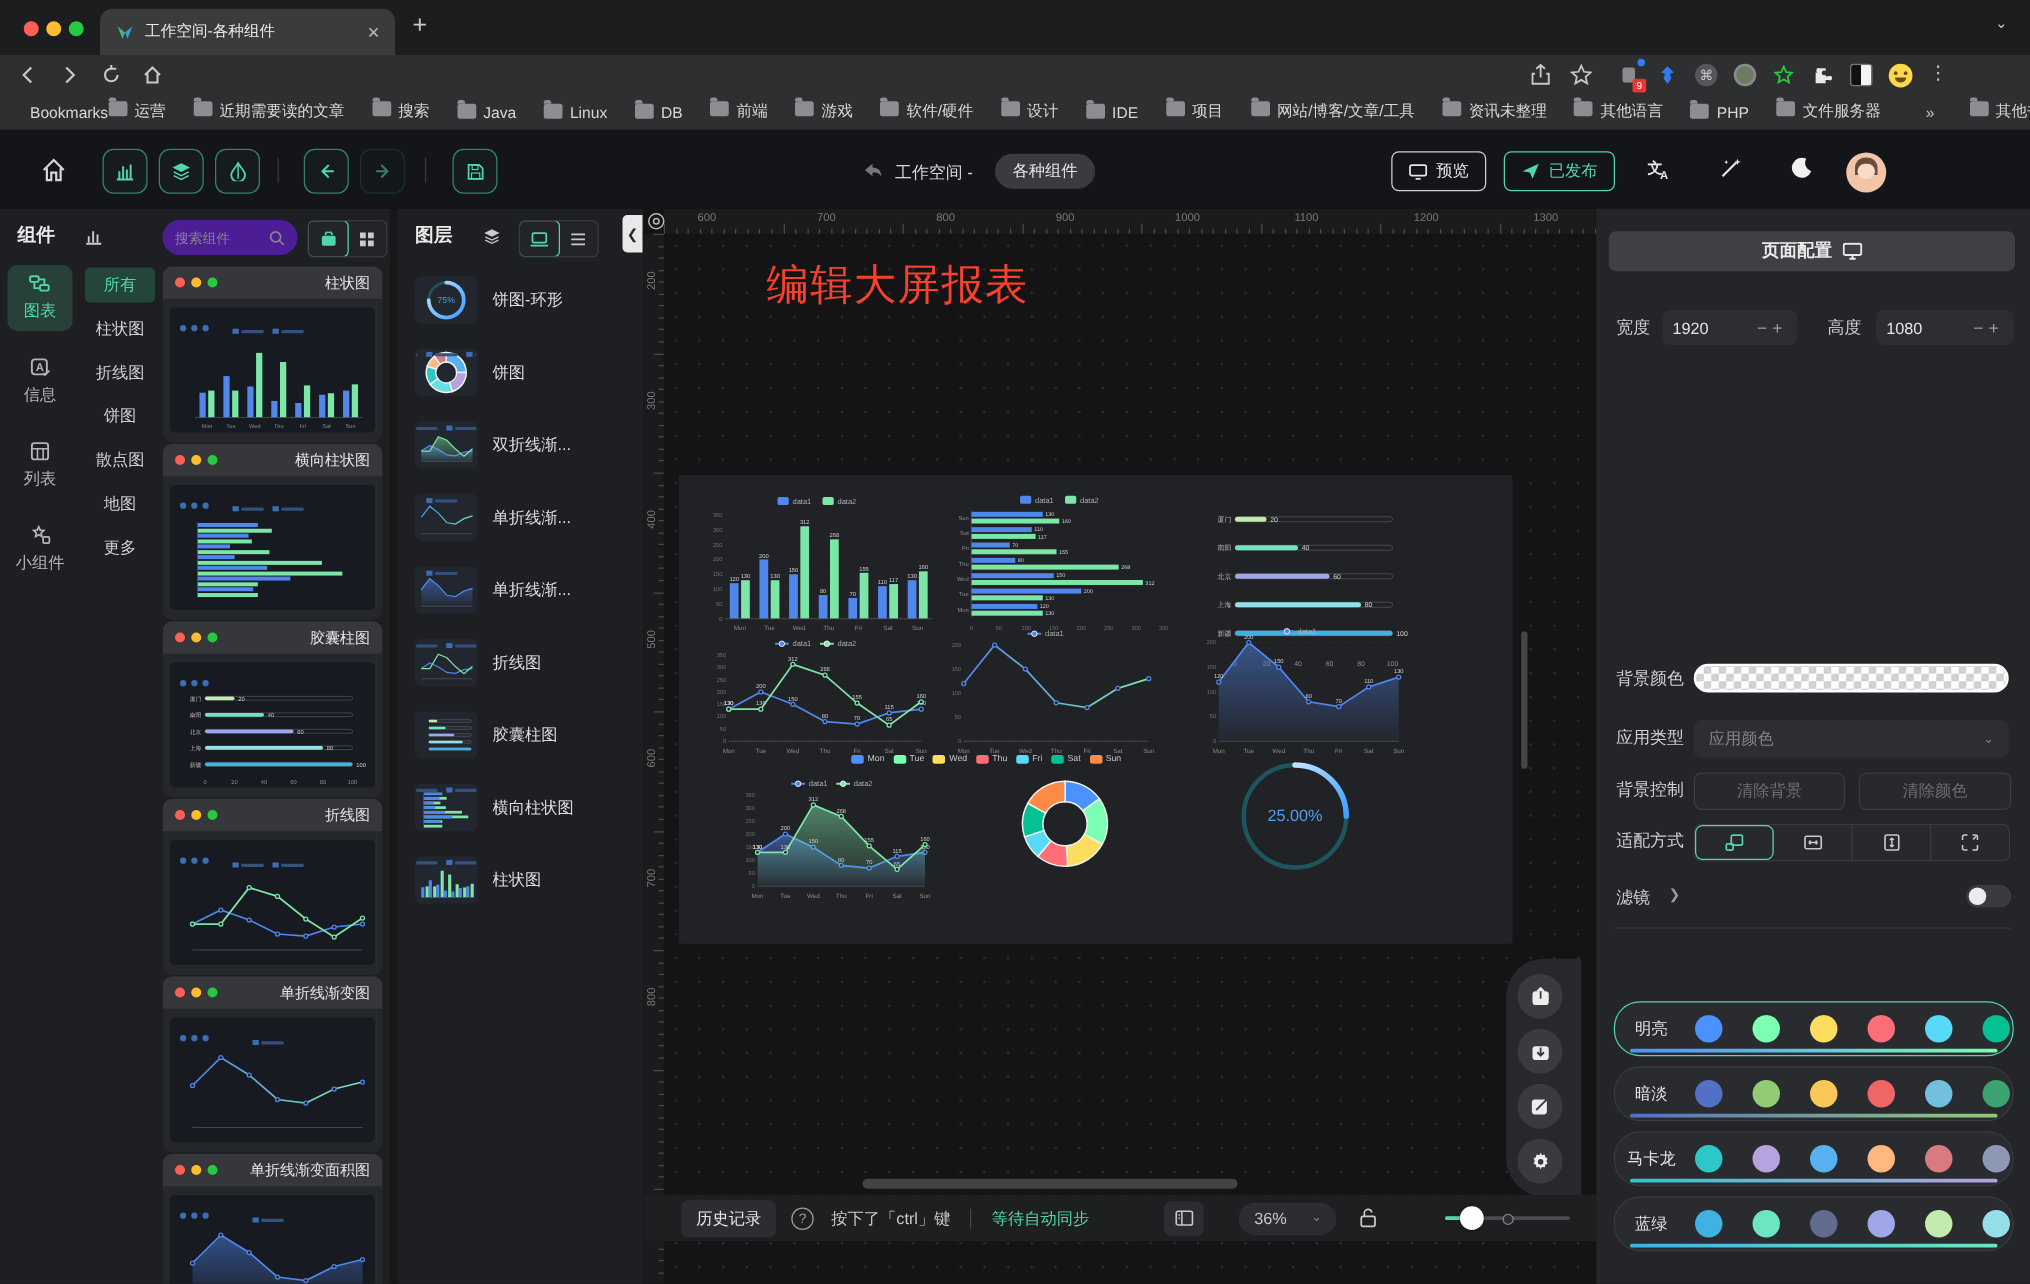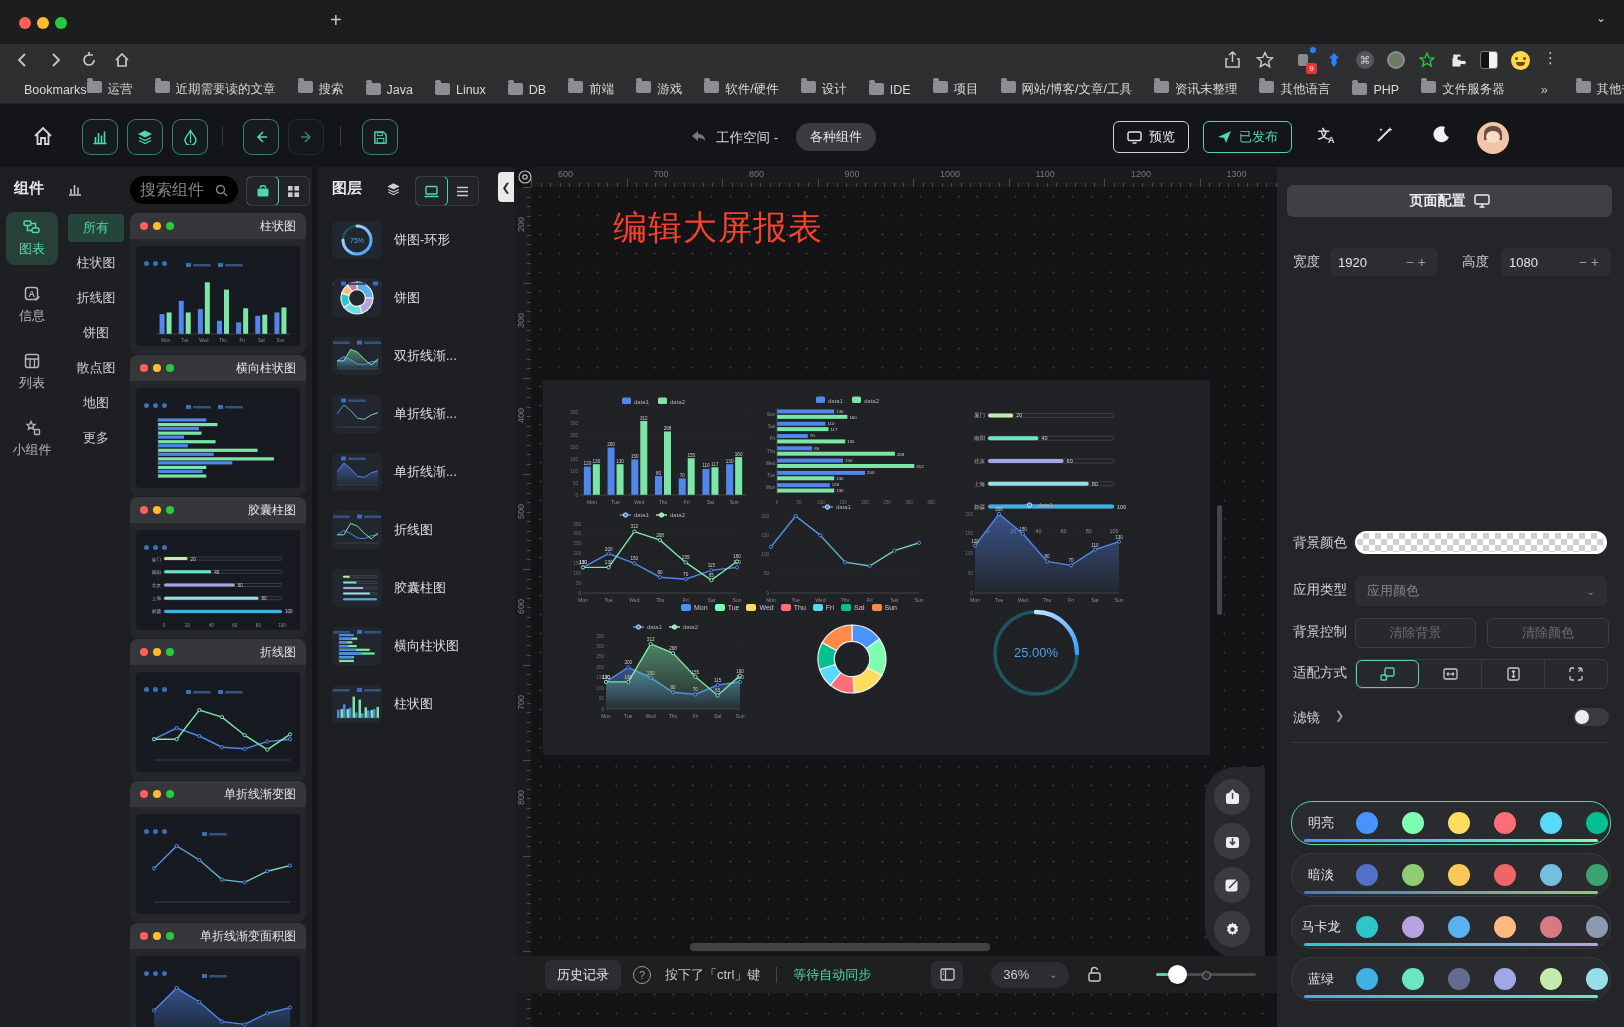--- a/index.html
+++ b/index.html
@@ -25,22 +25,22 @@
   #appbar{left:0;top:104px;width:1624px;height:63px;background:#141518;}
   .tealbtn{width:34px;height:34px;border:1px solid rgba(81,214,169,.55);border-radius:9px;
       display:flex;align-items:center;justify-content:center;background:rgba(81,214,169,.04);}
   .tealbtn.dim{border-color:rgba(81,214,169,.22);opacity:.55;}
   .vsep{width:1px;height:20px;background:#3a3b3d;}
   .pillname{background:#3a3b3e;border-radius:14px;padding:5px 14px;color:#e3e4e6;font-size:13px;}
   .outbtn{height:30px;border-radius:6px;display:flex;align-items:center;gap:7px;padding:0 13px;font-size:13px;}
   
   #leftpanel{left:0;top:167px;width:312px;height:860px;background:#1e1f22;}
   .paneltitle{color:#e8e9eb;font-size:15px;font-weight:bold;display:flex;gap:24px;align-items:center;}
-  #searchbox{left:130px;top:9px;width:108px;height:28px;background:#000000;border-radius:14px;color:#85868a;
-     font-size:16px;display:flex;align-items:center;justify-content:space-between;padding:0 10px;box-sizing:border-box;}
+  #searchbox{left:130px;top:9px;width:108px;height:28px;background:#4c1d95;border-radius:14px;color:#85868a;
+     font-size:11px;display:flex;align-items:center;justify-content:space-between;padding:0 10px;box-sizing:border-box;}
   .togglegrp{display:flex;background:#232427;border:1px solid #3a3b3e;border-radius:5px;overflow:hidden;}
   .tgl{width:31px;height:28px;display:flex;align-items:center;justify-content:center;}
   .tgl.on{border:1px solid #51d6a9;border-radius:5px;margin:-1px;}
   .railitem{width:52px;text-align:center;color:#b4b5b8;font-size:13px;border-radius:8px;padding:7px 0;}
   .railitem.on{background:#274138;color:#51d6a9;}
   .cat{width:56px;height:28px;border-radius:4px;color:#cfd0d3;font-size:13px;display:flex;align-items:center;justify-content:center;}
   .cat.on{background:#23453a;color:#51d6a9;}
   .card{position:absolute;left:0;width:176px;border-radius:8px;overflow:hidden;background:#26272b;}
   .cardhd{height:26px;background:#36373b;display:flex;align-items:center;padding:0 10px;gap:5px;}
   .cardhd .t{margin-left:auto;color:#e4e5e7;font-size:12px;}
@@ -107,20 +107,28 @@
   .chip{display:flex;align-items:center;gap:3px;color:#c8c9cc;font-size:7px;}
   .chip i{width:10px;height:7px;border-radius:2px;display:block;}
 </style>
 </head>
 <body>
 
 <div id="tabstrip" class="abs">
   <span class="windot abs" style="left:19px;top:17px;background:#ff5f57"></span>
   <span class="windot abs" style="left:37px;top:17px;background:#febc2e"></span>
   <span class="windot abs" style="left:55px;top:17px;background:#28c840"></span>
+  <div id="tab" class="abs flex">
+    <svg width="16" height="16" style="margin:0 8px 0 12px" viewBox="0 0 16 16">
+      <path d="M2 3 L6 13 L8 8 Z" fill="#41b883"></path>
+        <path d="M14 3 L10 13 L8 8 Z" fill="#35a0d0"></path>
+      </svg>
+    <span>工作空间-各种组件</span>
+    <span style="margin-left:auto;margin-right:12px;color:#b8b9bb">✕</span>
+  </div>
   <span class="newtab abs" style="left:330px;top:9px">+</span>
   <span class="abs" style="right:18px;top:11px;color:#c7c8ca;font-size:12px">⌄</span>
 </div>
 <div id="toolbar" class="abs">
   <svg class="abs" style="left:14px;top:7px" width="18" height="18" viewBox="0 0 18 18">
       <path d="M11 3 L5 9 L11 15" stroke="#c7c8ca" stroke-width="1.8" fill="none"></path>
     </svg>
   <svg class="abs" style="left:46px;top:7px" width="18" height="18" viewBox="0 0 18 18">
       <path d="M7 3 L13 9 L7 15" stroke="#c7c8ca" stroke-width="1.8" fill="none"></path>
     </svg>

